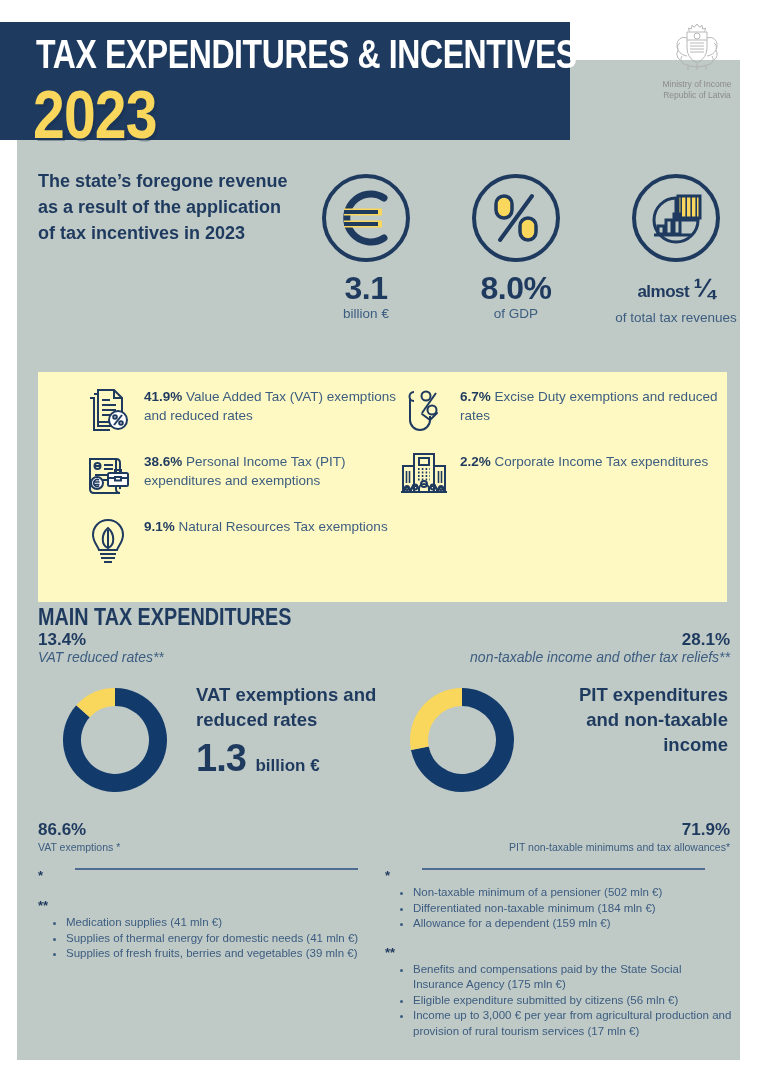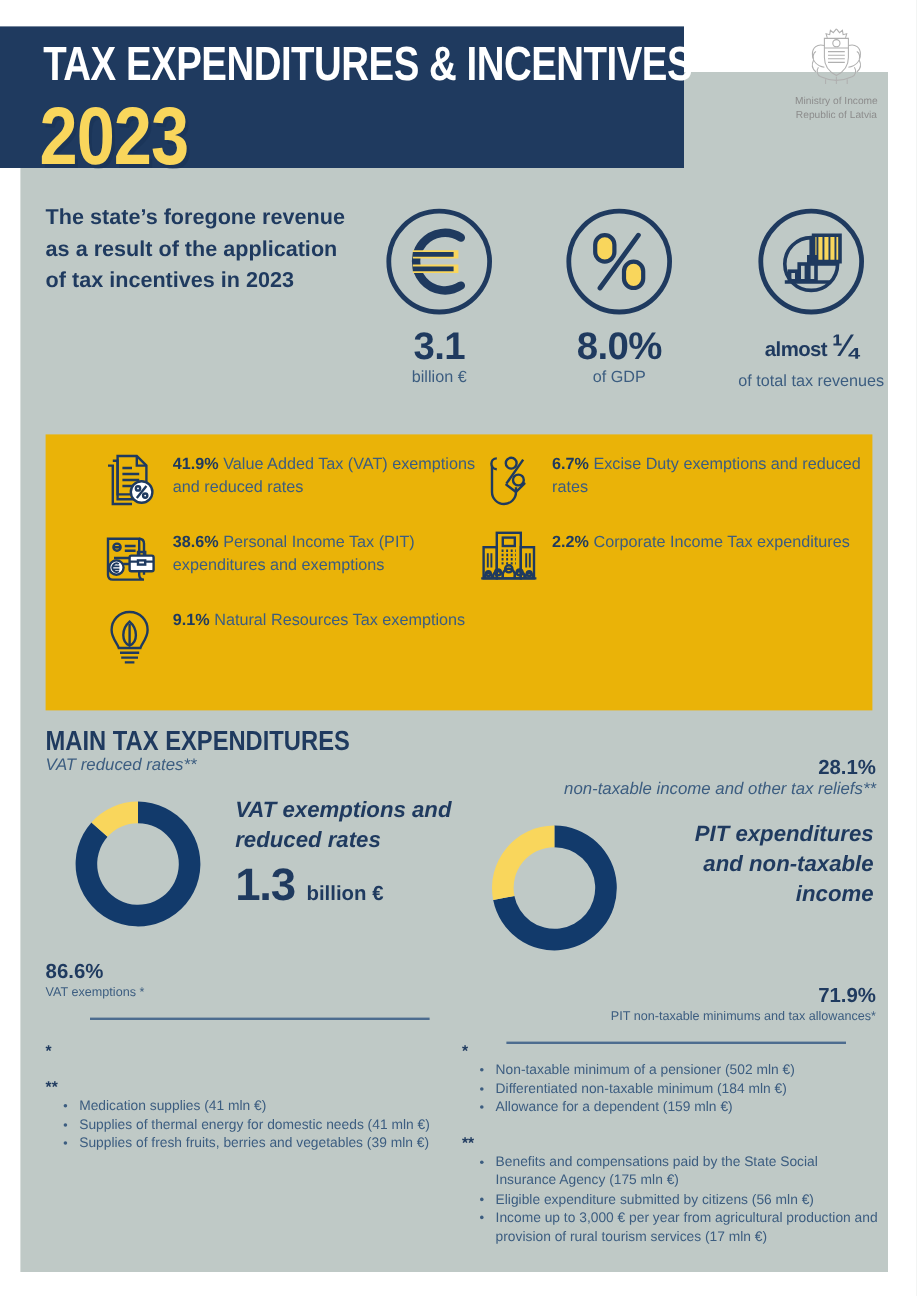--- a/index.html
+++ b/index.html
@@ -67,22 +67,22 @@
     margin-top:7px; letter-spacing:-0.5px;
   }
   .stat-value.small{ font-size:17px; }
   .stat-value.small .frac{ font-size:26px; }
   .stat-label{
     color:#3c5d80; font-size:13.5px; line-height:16px; margin-top:1px;
   }
 
   
   #card{
-    position:absolute; left:38px; top:362px; width:689px; height:230px;
-    background:#eab308;
+    position:absolute; left:38px; top:372px; width:689px; height:230px;
+    background:#fef9c3;
   }
   .card-col{ position:absolute; top:12px; width:334px; }
   #card-col-left{ left:44px; }
   #card-col-right{ left:360px; }
   .card-row{ display:flex; align-items:flex-start; margin-bottom:13px; }
   .card-icon{ width:62px; flex:0 0 62px; }
   .card-icon svg{ display:block; }
   .card-text{
     color:#3c5d80; font-size:13.5px; line-height:18.5px; padding-top:4px;
   }
@@ -102,21 +102,21 @@
   .pct-top-sub{ color:#3c5d80; font-size:14px; line-height:14px;font-style:italic; }
   .pct-bot{ color:#1f3a5f; font-size:17px; font-weight:bold; line-height:20px; }
   .pct-bot-sub{ color:#3c5d80; font-size:10.5px; line-height:14px; }
 
   .donut-row{ position:relative; height:146px; margin-top:6px; }
   .donut{ position:absolute; left:7px; top:0; width:140px; height:140px; }
   .donut-side{
     position:absolute; left:158px; top:12px; width:185px;
   }
   .donut-title{
-    color:#1f3a5f; font-size:18.5px; font-weight:bold; line-height:25px;font-style:italic;
+    color:#1f3a5f; font-size:18.5px; font-weight:bold; line-height:25px;
   }
   .donut-amount{
     margin-top:6px; color:#1f3a5f; font-weight:bold;
     font-size:38px; line-height:40px; letter-spacing:-1px;
   }
   .donut-amount .unit{ font-size:17px; font-weight:bold; letter-spacing:0; }
 
   .rule{
     height:2px; background:#4d6c8f; margin:14px 0 0 0; width:283px;
     margin-left:37px;
@@ -325,20 +325,21 @@
         <b>2.2%</b><span> Corporate Income Tax expenditures</span>
       </div>
     </div>
 
   </div>
 </div>
 
 <div id="main-heading">MAIN TAX EXPENDITURES</div>
 
 <div class="donut-block" id="donut-block-left">
+  <div class="pct-top">13.4%</div>
   <div class="pct-top-sub">VAT reduced rates**</div>
 
   <div class="donut-row">
     <div class="donut">
       <svg width="140" height="140" viewBox="0 0 140 140">
           <path d="M 70 18 A 52 52 0 1 1 31.21106043794252 35.36738289341893 L 44.6380010555778 47.35559650723545 A 34 34 0 1 0 70 36 Z" fill="#123a6b"></path>
           <path d="M 31.21106043794252 35.36738289341893 A 52 52 0 0 1 69.99999999999999 18 L 70 36 A 34 34 0 0 0 44.6380010555778 47.35559650723545 Z" fill="#f9d65c"></path>
         </svg>
     </div>
     <div class="donut-side">

